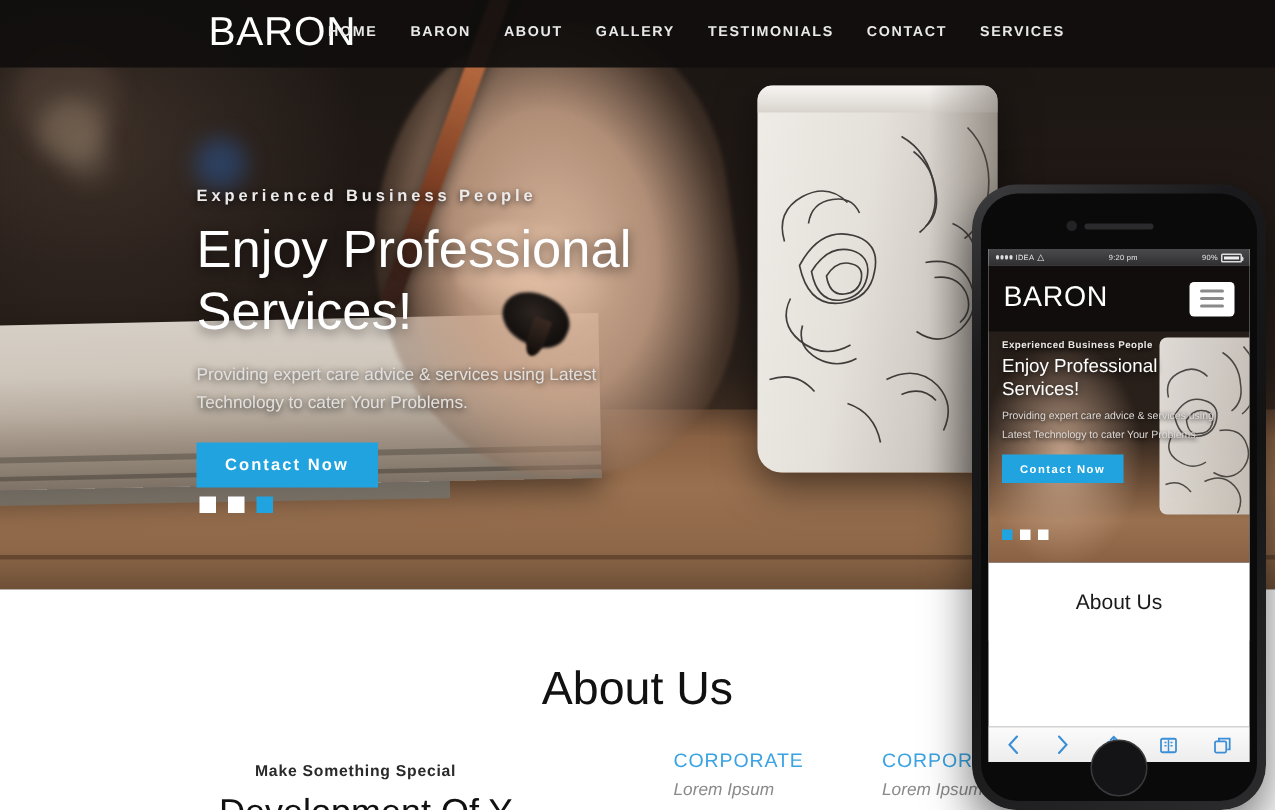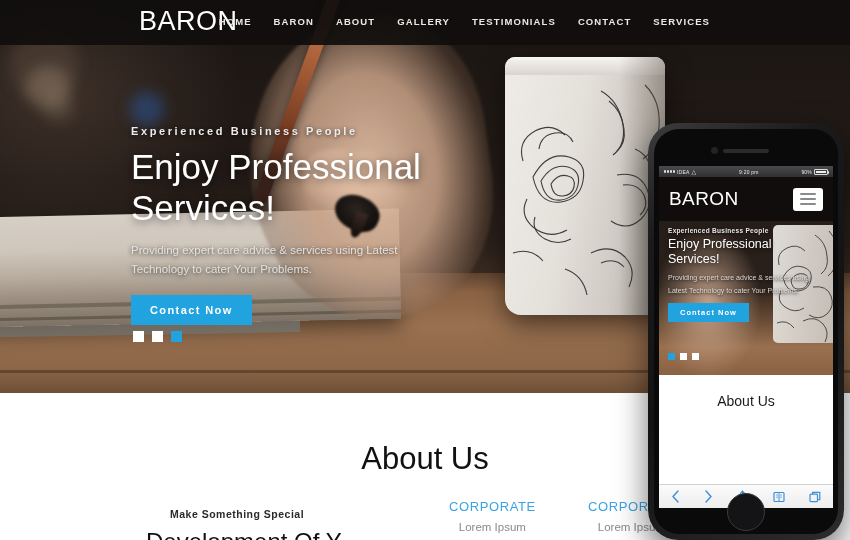--- a/index.html
+++ b/index.html
@@ -97,24 +97,24 @@
   .dot { width:11px; height:11px; background:#fff; }
   .dot.on { background:#21a3e0; }
 
   
   .about { position:absolute; left:0; top:393px; width:850px; height:147px; background:#fff; }
   .about-title { position:absolute; left:0; top:48px; width:850px; text-align:center;
      font-size:31px; color:#111; font-weight:400; }
   .col-left { position:absolute; left:146px; top:115px; width:250px; }
   .kicker { font-size:10.5px; font-weight:700; color:#2a2a2a; letter-spacing:.5px;padding-left:24px; }
   .bigline { font-size:24px; color:#111; margin-top:8px; white-space:nowrap; }
-  .col { position:absolute; top:106px;text-align:center; }
+  .col { position:absolute; top:106px; }
   .col.c1 { left:449px; } .col.c2 { left:588px; }
   .corp { color:#3aa3e3; font-size:13px; letter-spacing:.6px; }
-  .lorem { color:#8a8a8a; font-size:11.5px; margin-top:7px; }
+  .lorem { color:#8a8a8a; font-size:11.5px; font-style:italic; margin-top:7px; }
 
   
   .phone { position:absolute; left:648px; top:123px; width:196px; height:417px; z-index:20; }
   .phone-body { position:absolute; inset:0; border-radius:30px;
      background:linear-gradient(145deg,#3d3d3f 0%,#1a1a1c 22%,#131314 55%,#2c2c2e 100%);
      box-shadow:0 14px 32px rgba(0,0,0,.55); }
   .phone-inner { position:absolute; left:6px; top:6px; right:6px; bottom:6px; border-radius:25px;
      background:#0a0a0b; }
   .speaker { position:absolute; left:50%; top:26px; transform:translateX(-50%);
      width:46px; height:4px; border-radius:3px; background:#2b2b2d; }

